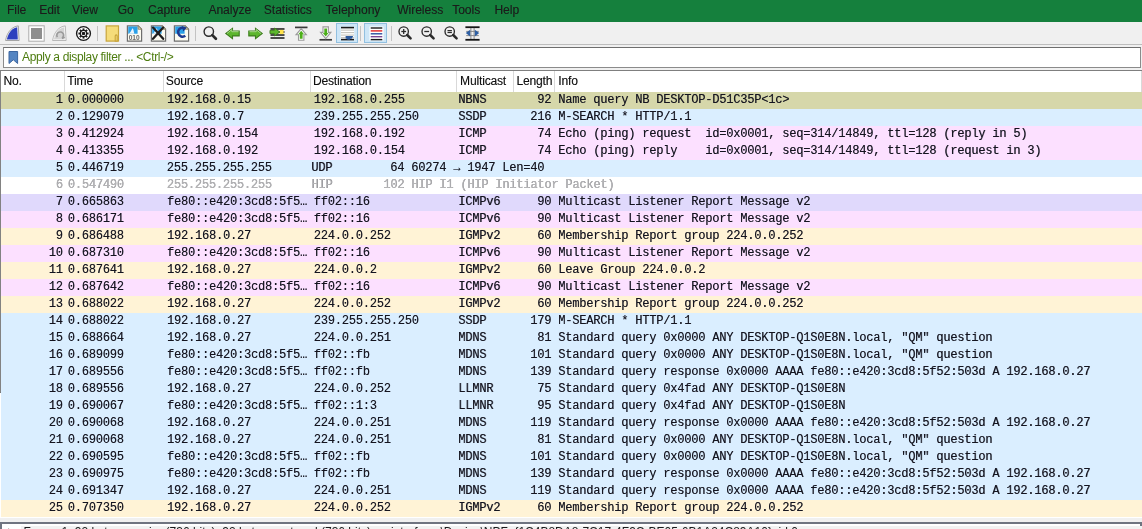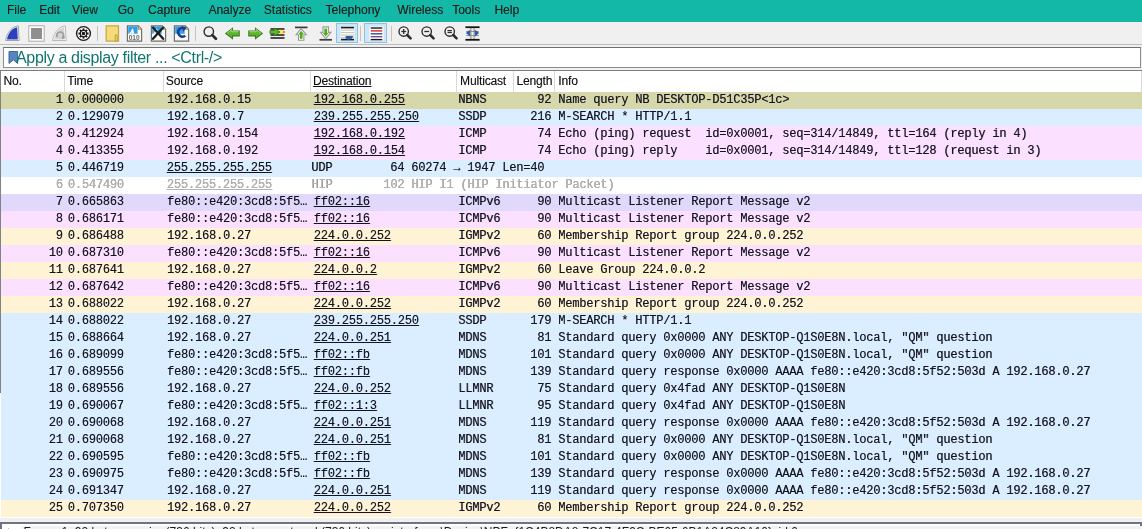--- a/index.html
+++ b/index.html
@@ -1,39 +1,39 @@
 <!DOCTYPE html>
 <html><head>
 <meta charset="utf-8">
 <style>
   html,body{margin:0;padding:0;}
   body{width:1142px;height:529px;overflow:hidden;position:relative;
        font-family:"Liberation Sans",sans-serif;background:#ffffff;}
-  #menubar{position:absolute;left:0;top:0;width:1142px;height:22px;background:#14b8a6;}
+  #menubar{position:absolute;left:0;top:0;width:1142px;height:22px;background:#15803d;}
   #menubar span{position:absolute;top:0;line-height:21px;font-size:12px;color:#1b1b1b;text-shadow:0.25px 0 0 rgba(27,27,27,0.4);}
   #toolbar{position:absolute;left:0;top:22px;width:1142px;height:23px;background:#f0f0f0;
            border-bottom:1px solid #bdbdbd;box-sizing:border-box;}
   .tbi{position:absolute;top:3px;width:17px;height:17px;}
   .tbsep{position:absolute;top:4px;width:1px;height:15px;background:#c3c3c3;}
   .tbtn{position:absolute;top:1px;height:20px;background:#cde6f7;border:1px solid #92c0e0;box-sizing:border-box;}
   #filterband{position:absolute;left:0;top:45px;width:1142px;height:26px;background:#f0f0f0;}
   #filterinput{position:absolute;left:3px;top:1.5px;width:1136px;height:19px;background:#ffffff;
                border:1px solid #8b8b8b;border-top-color:#6e6e6e;}
-  #filtertext{position:absolute;left:12px;top:0;line-height:19px;font-size:16px;letter-spacing:-0.34px;color:#0f766e;}
+  #filtertext{position:absolute;left:18px;top:0;line-height:19px;font-size:12px;letter-spacing:-0.34px;color:#4d7c0f;}
   #list{position:absolute;left:0;top:70.4px;width:1142px;height:323px;background:#ffffff;
         border-top:1px solid #7f7f7f;border-left:1px solid #828282;border-bottom:1px solid #6e6e6e;box-sizing:border-box;}
   #lhdr{display:flex;height:20.2px;background:#ffffff;font-size:12px;color:#111111;letter-spacing:-0.15px;text-shadow:0.25px 0 0 rgba(17,17,17,0.4);}
   #lhdr div{line-height:20px;border-right:1px solid #d9d9d9;box-sizing:border-box;white-space:nowrap;}
   .r{display:flex;height:17px;font-family:"Liberation Mono",monospace;font-size:12px;
      letter-spacing:-0.2px;color:#14141f;white-space:pre;text-shadow:0.3px 0 0 rgba(20,20,31,0.55);}
   .r div{line-height:17px;box-sizing:border-box;overflow:hidden;}
   .c1{width:64.4px;text-align:right;padding-right:2.6px;}
   .c2{width:98.4px;padding-left:2.4px;}
   .c3{width:147px;padding-left:3.2px;}
-  .c4{width:146.7px;padding-left:3.0px;text-decoration:underline;}
+  .c4{width:146.7px;padding-left:3.0px;}
   .c5{width:56.5px;padding-left:0.9px;}
   .c6{width:41.3px;text-align:right;padding-right:4px;}
   .c7{flex:1;padding-left:3.0px;}
   .h1{width:64.4px;padding-left:2.4px;}
   .olive{background:#d6d7aa;}
   .blue{background:#daeeff;}
   .pink{background:#fce0ff;}
   .peri{background:#e0d9fc;}
   .cream{background:#fff3d6;}
   .gray{background:#ffffff;color:#b4b4b6;}
@@ -226,21 +226,21 @@
     <div class="c2" style="padding-left:1.9px">Time</div>
     <div class="c3" style="padding-left:2.0px">Source</div>
     <div class="c4" style="padding-left:2.2px">Destination</div>
     <div class="c5" style="padding-left:2.6px">Multicast</div>
     <div class="c6" style="text-align:center;padding-left:2.5px">Length</div>
     <div class="c7">Info</div>
   </div>
   <div id="rows">
       <div class="r olive"><div class="c1">1</div><div class="c2">0.000000</div><div class="c3">192.168.0.15</div><div class="c4">192.168.0.255</div><div class="c5">NBNS</div><div class="c6">92</div><div class="c7">Name query NB DESKTOP-D51C35P&lt;1c&gt;</div></div>
       <div class="r blue"><div class="c1">2</div><div class="c2">0.129079</div><div class="c3">192.168.0.7</div><div class="c4">239.255.255.250</div><div class="c5">SSDP</div><div class="c6">216</div><div class="c7">M-SEARCH * HTTP/1.1</div></div>
-      <div class="r pink"><div class="c1">3</div><div class="c2">0.412924</div><div class="c3">192.168.0.154</div><div class="c4">192.168.0.192</div><div class="c5">ICMP</div><div class="c6">74</div><div class="c7">Echo (ping) request  id=0x0001, seq=314/14849, ttl=164 (reply in 4)</div></div>
+      <div class="r pink"><div class="c1">3</div><div class="c2">0.412924</div><div class="c3">192.168.0.154</div><div class="c4">192.168.0.192</div><div class="c5">ICMP</div><div class="c6">74</div><div class="c7">Echo (ping) request  id=0x0001, seq=314/14849, ttl=128 (reply in 5)</div></div>
       <div class="r pink"><div class="c1">4</div><div class="c2">0.413355</div><div class="c3">192.168.0.192</div><div class="c4">192.168.0.154</div><div class="c5">ICMP</div><div class="c6">74</div><div class="c7">Echo (ping) reply    id=0x0001, seq=314/14849, ttl=128 (request in 3)</div></div>
       <div class="r blue"><div class="c1">5</div><div class="c2">0.446719</div><div class="c4">255.255.255.255</div><div class="c5">UDP</div><div class="c6">64</div><div class="c7">60274 → 1947 Len=40</div></div>
       <div class="r gray"><div class="c1">6</div><div class="c2">0.547490</div><div class="c4">255.255.255.255</div><div class="c5">HIP</div><div class="c6">102</div><div class="c7">HIP I1 (HIP Initiator Packet)</div></div>
       <div class="r peri"><div class="c1">7</div><div class="c2">0.665863</div><div class="c3">fe80::e420:3cd8:5f5…</div><div class="c4">ff02::16</div><div class="c5">ICMPv6</div><div class="c6">90</div><div class="c7">Multicast Listener Report Message v2</div></div>
       <div class="r pink"><div class="c1">8</div><div class="c2">0.686171</div><div class="c3">fe80::e420:3cd8:5f5…</div><div class="c4">ff02::16</div><div class="c5">ICMPv6</div><div class="c6">90</div><div class="c7">Multicast Listener Report Message v2</div></div>
       <div class="r cream"><div class="c1">9</div><div class="c2">0.686488</div><div class="c3">192.168.0.27</div><div class="c4">224.0.0.252</div><div class="c5">IGMPv2</div><div class="c6">60</div><div class="c7">Membership Report group 224.0.0.252</div></div>
       <div class="r pink"><div class="c1">10</div><div class="c2">0.687310</div><div class="c3">fe80::e420:3cd8:5f5…</div><div class="c4">ff02::16</div><div class="c5">ICMPv6</div><div class="c6">90</div><div class="c7">Multicast Listener Report Message v2</div></div>
       <div class="r cream"><div class="c1">11</div><div class="c2">0.687641</div><div class="c3">192.168.0.27</div><div class="c4">224.0.0.2</div><div class="c5">IGMPv2</div><div class="c6">60</div><div class="c7">Leave Group 224.0.0.2</div></div>
       <div class="r pink"><div class="c1">12</div><div class="c2">0.687642</div><div class="c3">fe80::e420:3cd8:5f5…</div><div class="c4">ff02::16</div><div class="c5">ICMPv6</div><div class="c6">90</div><div class="c7">Multicast Listener Report Message v2</div></div>
       <div class="r cream"><div class="c1">13</div><div class="c2">0.688022</div><div class="c3">192.168.0.27</div><div class="c4">224.0.0.252</div><div class="c5">IGMPv2</div><div class="c6">60</div><div class="c7">Membership Report group 224.0.0.252</div></div>

